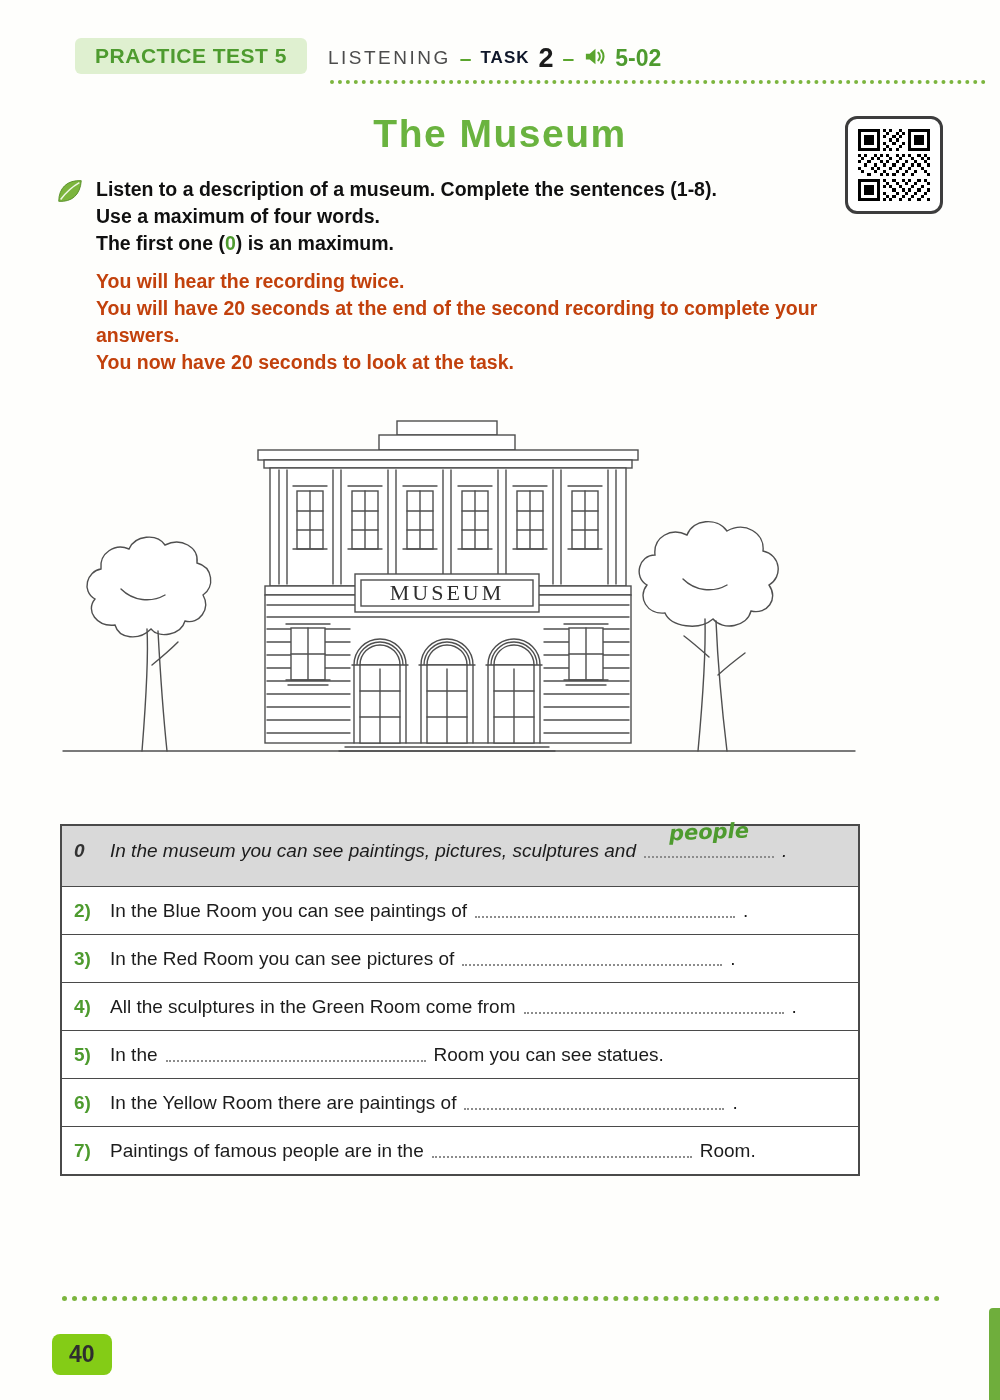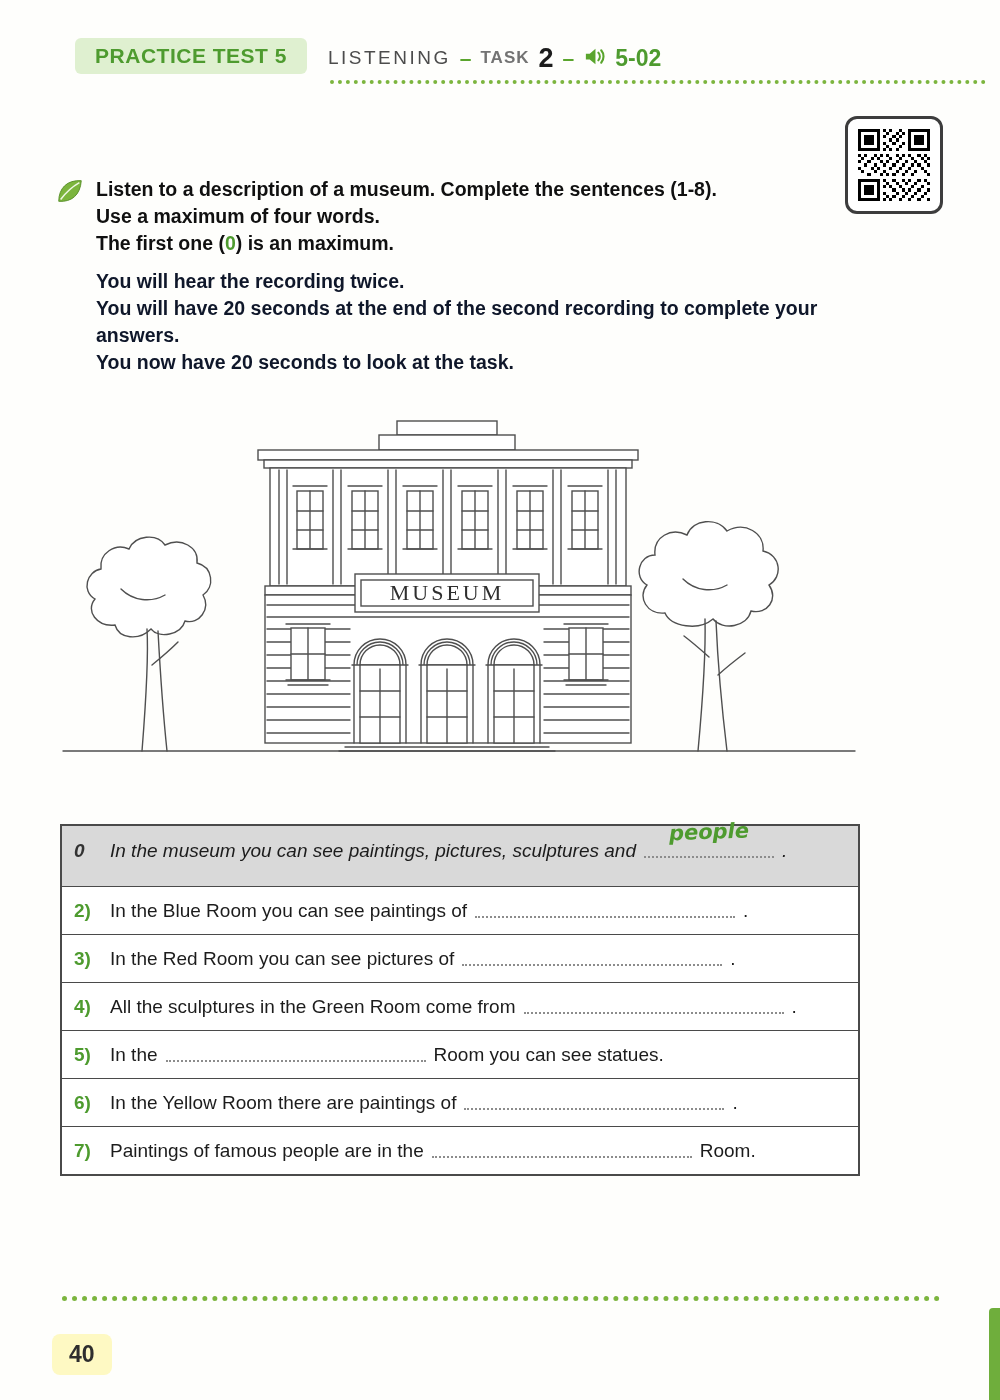--- a/index.html
+++ b/index.html
@@ -7,39 +7,39 @@
   body { font-family:"Liberation Sans", sans-serif; background:#ffffff; color:#1c1c1c; }
   .page { position:relative; width:1000px; height:1400px; background:#fefefc; overflow:hidden; }
 
   
   .header-bar { position:absolute; left:75px; top:38px; width:232px; height:36px; background:#dff0d0;
                 border-radius:6px; display:flex; align-items:center; justify-content:center; }
   .header-bar .pt { color:#4e9b2f; font-weight:bold; font-size:21px; letter-spacing:.5px; }
   .section-line { position:absolute; left:328px; top:38px; height:40px; display:flex; align-items:center; gap:9px; }
   .listening { font-weight:normal; font-size:19px; color:#4c4c4c; letter-spacing:2.5px; }
   .dash { color:#5aa52d; font-weight:bold; font-size:21px; }
-  .task { color:#737373; font-weight:bold; font-size:17px; letter-spacing:1px; }
+  .task { color:#0f172a; font-weight:bold; font-size:17px; letter-spacing:1px; }
   .tasknum { color:#1c1c1c; font-weight:bold; font-size:27px; }
   .track { color:#4e9b2f; font-weight:bold; font-size:23px; }
   .header-dots { position:absolute; left:330px; top:80px; width:656px; border-top:4px dotted #7cb53e; }
 
   
   .title { position:absolute; left:0; top:112px; width:1000px; text-align:center;
            font-size:39px; font-weight:bold; color:#6ab33f; letter-spacing:1.5px; }
   .qr { position:absolute; left:845px; top:116px; width:98px; height:98px; border:3px solid #3d3d3d;
         border-radius:12px; background:#fff; padding:7px; }
   .qr svg { display:block; width:100%; height:100%; }
 
   
   .leaf { position:absolute; left:55px; top:176px; }
   .instr { position:absolute; left:96px; top:176px; width:720px; font-size:19.5px; font-weight:bold;
            line-height:27px; color:#101010; }
   .instr .green { color:#4e9b2f; }
   .instr2 { position:absolute; left:96px; top:268px; width:732px; font-size:19.5px; font-weight:bold;
-            line-height:27px; color:#0f172a; }
+            line-height:27px; color:#c2410c; }
 
   
   .museum { position:absolute; left:55px; top:412px; width:810px; height:352px; }
 
   
   .ex-table { position:absolute; left:60px; top:824px; width:800px; border:2px solid #4a4a4a; background:#fff; }
   .row { padding:0 12px; line-height:48px; height:48px; border-top:1.5px solid #4a4a4a;
          white-space:nowrap; font-size:19px; color:#1c1c1c; overflow:visible; }
   .row:first-child { border-top:none; }
   .row.example { background:#d9d9d9; font-style:italic; height:60px; line-height:50px; }
@@ -47,21 +47,21 @@
   .row.example .num { color:#333; }
   .blank { display:inline-block; width:260px; height:15px; border-bottom:2px dotted #8c8c8c;
            margin:0 8px; position:relative; top:1px; }
   .blank.short { width:130px; }
   .answer { position:absolute; left:50%; top:-22px; transform:translateX(-50%) rotate(-2deg);
             color:#4e9b2f; font-weight:bold; font-style:italic; font-size:21px;
             font-family:"DejaVu Sans", sans-serif; line-height:22px; }
 
   
   .bottom-dots { position:absolute; left:62px; top:1296px; width:878px; border-top:5px dotted #7cb53e; }
-  .page-badge { position:absolute; left:52px; top:1334px; background:#fef9c3; border-radius:8px;
+  .page-badge { position:absolute; left:52px; top:1334px; background:#84cc16; border-radius:8px;
                 padding:7px 17px; font-size:23px; font-weight:bold; color:#2e2e2e; }
   .edge-accent { position:absolute; right:0; bottom:0; width:11px; height:92px; background:#6fae3c;
                  border-radius:4px 0 0 0; }
 </style>
 </head>
 <body>
 
 <div class="page">
 
   <div class="header-bar">
@@ -77,20 +77,21 @@
       <svg viewBox="0 0 24 24" width="23" height="23">
         <path d="M3 9v6h4l6 5V4L7 9H3z" fill="#5aa52d"></path>
         <path d="M16 8a6 6 0 0 1 0 8" stroke="#5aa52d" stroke-width="2.2" fill="none" stroke-linecap="round"></path>
         <path d="M19 5.5a10 10 0 0 1 0 13" stroke="#5aa52d" stroke-width="2.2" fill="none" stroke-linecap="round"></path>
       </svg>
     </span>
     <span class="track">5-02</span>
   </div>
   <div class="header-dots"></div>
 
+  <div class="title">The Museum</div>
   <div class="qr">
     <svg viewBox="0 0 25 25" shape-rendering="crispEdges">
       <rect x="1" y="1" width="7" height="7" fill="#000"></rect>
         <rect x="2" y="2" width="5" height="5" fill="#fff"></rect>
         <rect x="3" y="3" width="3" height="3" fill="#000"></rect>
       <rect x="17" y="1" width="7" height="7" fill="#000"></rect>
         <rect x="18" y="2" width="5" height="5" fill="#fff"></rect>
         <rect x="19" y="3" width="3" height="3" fill="#000"></rect>
       <rect x="1" y="17" width="7" height="7" fill="#000"></rect>
         <rect x="2" y="18" width="5" height="5" fill="#fff"></rect>

